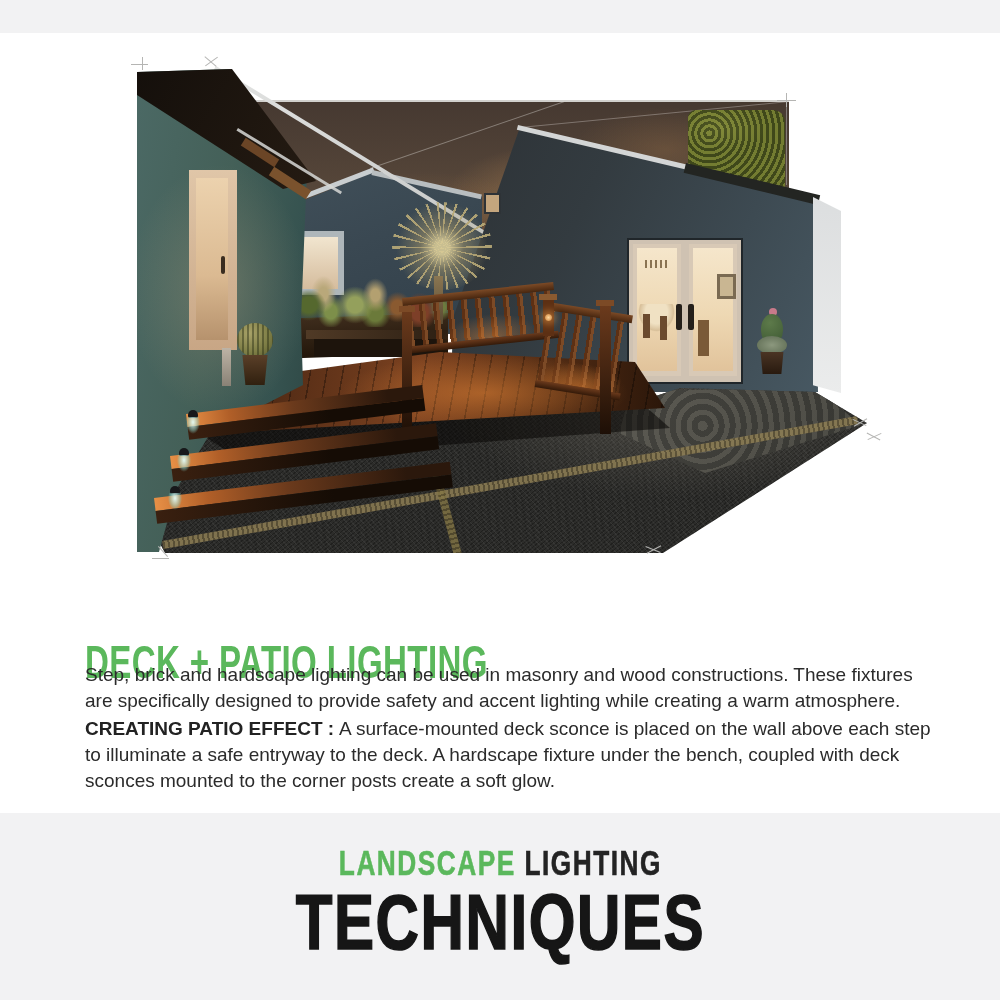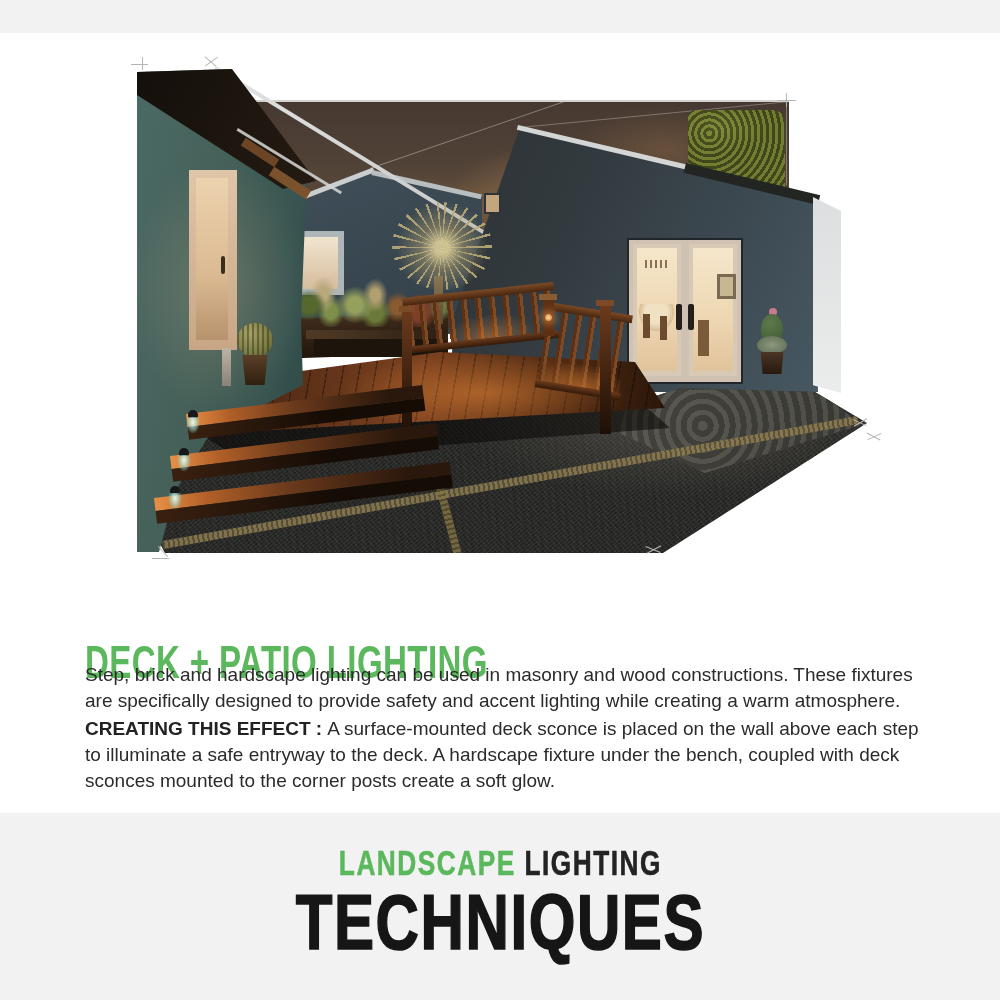--- a/index.html
+++ b/index.html
@@ -349,21 +349,21 @@
   <div class="abs tick tk" style="left:645px;top:549px;width:16px;height:1px;transform:rotate(22deg);"></div>
   <div class="abs tick tk" style="left:646px;top:549px;width:16px;height:1px;transform:rotate(-28deg);"></div>
   <div class="abs tick tk" style="left:852px;top:422px;width:15px;height:1px;transform:rotate(25deg);"></div>
   <div class="abs tick tk" style="left:853px;top:422px;width:15px;height:1px;transform:rotate(-30deg);"></div>
   <div class="abs tick tk" style="left:866px;top:436px;width:15px;height:1px;transform:rotate(28deg);"></div>
   <div class="abs tick tk" style="left:867px;top:436px;width:15px;height:1px;transform:rotate(-25deg);"></div>
 </div>
 
 <h1 class="abs title">DECK + PATIO LIGHTING</h1>
 <p class="abs copy para1">Step, brick and hardscape lighting can be used in masonry and wood constructions. These fixtures are specifically designed to provide safety and accent lighting while creating a warm atmosphere.</p>
-<p class="abs copy para2"><span class="effect-label">CREATING THIS EFFECT :</span><span>A surface-mounted deck sconce is placed on the wall above each step to illuminate a safe entryway to the deck. A hardscape fixture under the bench, coupled with deck sconces mounted to the corner posts create a soft glow.</span></p>
+<p class="abs copy para2"><span class="effect-label">CREATING PATIO EFFECT :</span><span>A surface-mounted deck sconce is placed on the wall above each step to illuminate a safe entryway to the deck. A hardscape fixture under the bench, coupled with deck sconces mounted to the corner posts create a soft glow.</span></p>
 
 <div class="abs band-bottom"></div>
 <div class="abs footer-brand">
   <span class="footer-brand-inner"><span class="brand-green">LANDSCAPE</span><span class="brand-dark"> LIGHTING</span></span>
 </div>
 <div class="abs footer-title">
   <span class="footer-title-inner">TECHNIQUES</span>
 </div>
 
 </body></html>

